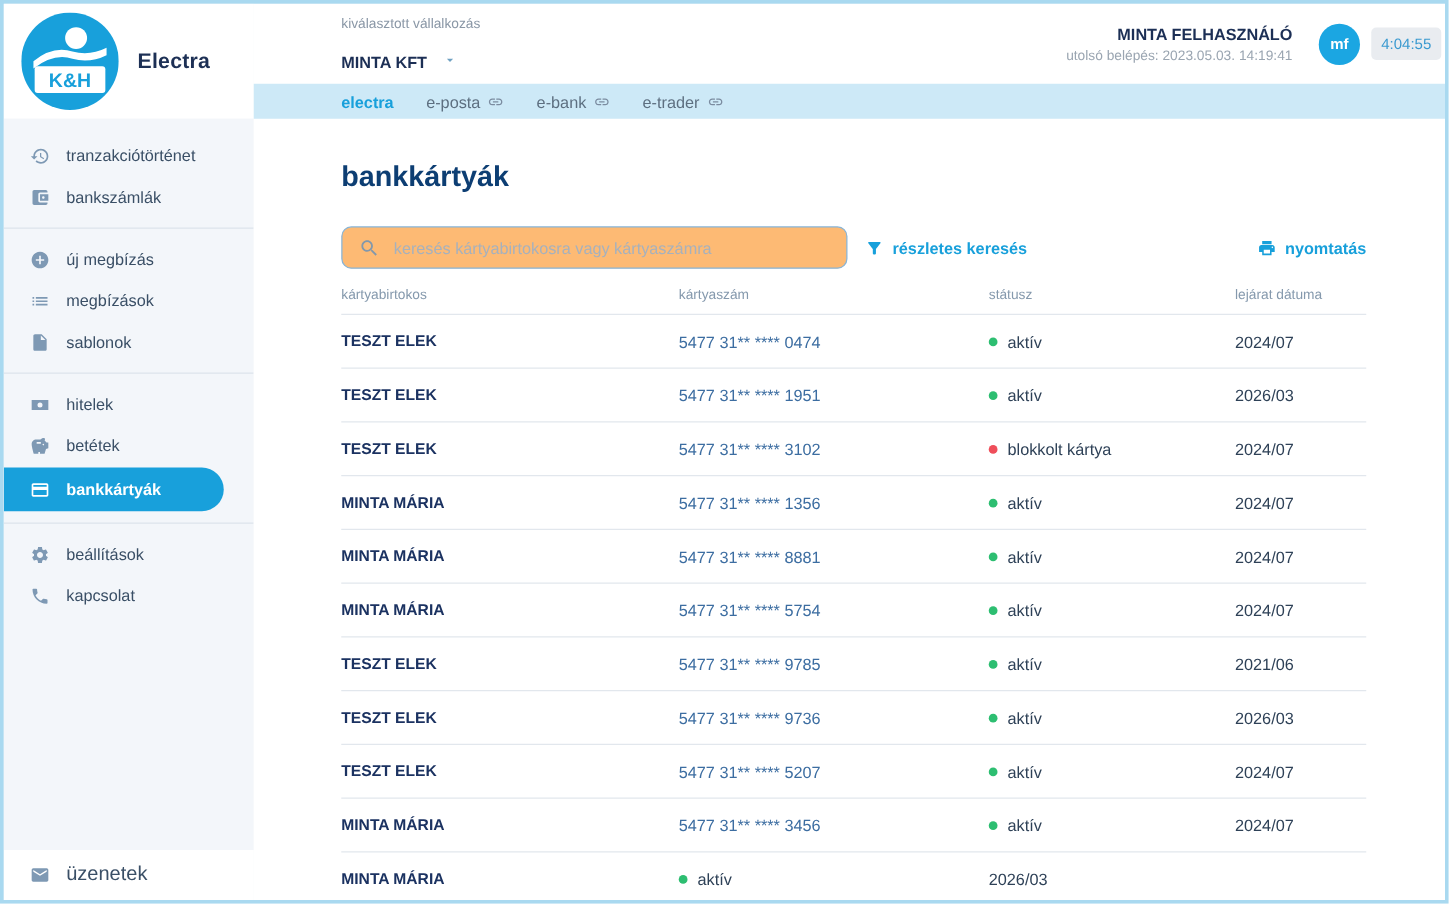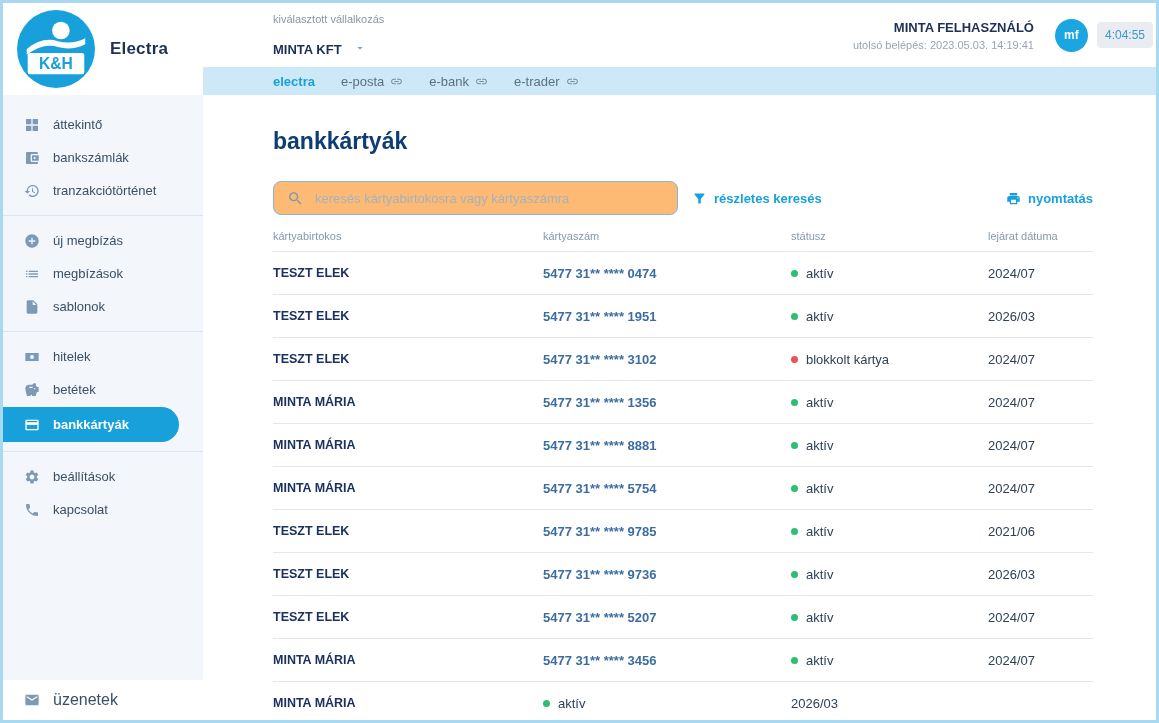--- a/index.html
+++ b/index.html
@@ -71,21 +71,21 @@
   .adv-search { margin-left:14px; }
   .print { margin-left:auto; }
   .link-action .icon { width:15px; height:15px; color:#18a0db; display:flex; }
   .link-action .icon svg { width:15px; height:15px; }
 
   .grid4 { display:grid; grid-template-columns:270px 248px 197px 1fr; align-items:center; }
   .table-head { margin-top:15px; font-size:11px; color:#8599ad; padding-bottom:9px;
                 border-bottom:1px solid #e2e7ed; }
   .row { height:43px; border-bottom:1px solid #e2e7ed; font-size:13px; cursor:pointer; }
   .holder { font-weight:700; color:#1b3261; font-size:12.5px; }
-  .card-number { color:#3c6da1;font-weight:bold; }
+  .card-number { color:#3c6da1; }
   .status { display:flex; align-items:center; gap:8px; color:#2e4157; }
   .dot { width:7px; height:7px; border-radius:50%; background:#999; flex:0 0 7px; }
   .dot.active { background:#2dbe71; }
   .dot.blocked { background:#ef4e5a; }
   .expiry { color:#2e4157; }
 </style>
 </head>
 <body>
 
 <div class="page">
@@ -100,40 +100,32 @@
         <text x="40" y="61" text-anchor="middle" font-size="16" font-weight="bold" fill="#18a0db" font-family="Liberation Sans, sans-serif">K&amp;H</text>
       </svg>
       <span class="app-name">Electra</span>
     </div>
 
     <div class="sidebar">
 
       <div class="side-item">
         <span class="icon">
           <svg viewBox="0 0 24 24" fill="currentColor">
-              <path d="M3 3h8v8H3zm10 0h8v8h-8zM3 13h8v8H3zm10 0h8v8h-8z"></path>
-            </svg>
-        </span>
-        <span>áttekintő</span>
+              <path d="M13 3c-4.97 0-9 4.03-9 9H1l3.89 3.89.07.14L9 12H6c0-3.87 3.13-7 7-7s7 3.13 7 7-3.13 7-7 7c-1.93 0-3.68-.79-4.94-2.06l-1.42 1.42C8.27 19.99 10.51 21 13 21c4.97 0 9-4.03 9-9s-4.03-9-9-9zm-1 5v5l4.28 2.54.72-1.21-3.5-2.08V8H12z"></path>
+            </svg>
+        </span>
+        <span>tranzakciótörténet</span>
       </div>
       <div class="side-item">
         <span class="icon">
           <svg viewBox="0 0 24 24" fill="currentColor">
               <path d="M21 18v1c0 1.1-.9 2-2 2H5c-1.11 0-2-.9-2-2V5c0-1.1.89-2 2-2h14c1.1 0 2 .9 2 2v1h-9c-1.11 0-2 .9-2 2v8c0 1.1.89 2 2 2h9zm-9-2h10V8H12v8zm4-2.5c-.83 0-1.5-.67-1.5-1.5s.67-1.5 1.5-1.5 1.5.67 1.5 1.5-.67 1.5-1.5 1.5z"></path>
             </svg>
         </span>
         <span>bankszámlák</span>
-      </div>
-      <div class="side-item">
-        <span class="icon">
-          <svg viewBox="0 0 24 24" fill="currentColor">
-              <path d="M13 3c-4.97 0-9 4.03-9 9H1l3.89 3.89.07.14L9 12H6c0-3.87 3.13-7 7-7s7 3.13 7 7-3.13 7-7 7c-1.93 0-3.68-.79-4.94-2.06l-1.42 1.42C8.27 19.99 10.51 21 13 21c4.97 0 9-4.03 9-9s-4.03-9-9-9zm-1 5v5l4.28 2.54.72-1.21-3.5-2.08V8H12z"></path>
-            </svg>
-        </span>
-        <span>tranzakciótörténet</span>
       </div>
 
       <div class="side-divider"></div>
 
       <div class="side-item">
         <span class="icon">
           <svg viewBox="0 0 24 24" fill="currentColor">
               <path d="M12 2C6.48 2 2 6.48 2 12s4.48 10 10 10 10-4.48 10-10S17.52 2 12 2zm5 11h-4v4h-2v-4H7v-2h4V7h2v4h4v2z"></path>
             </svg>
         </span>

